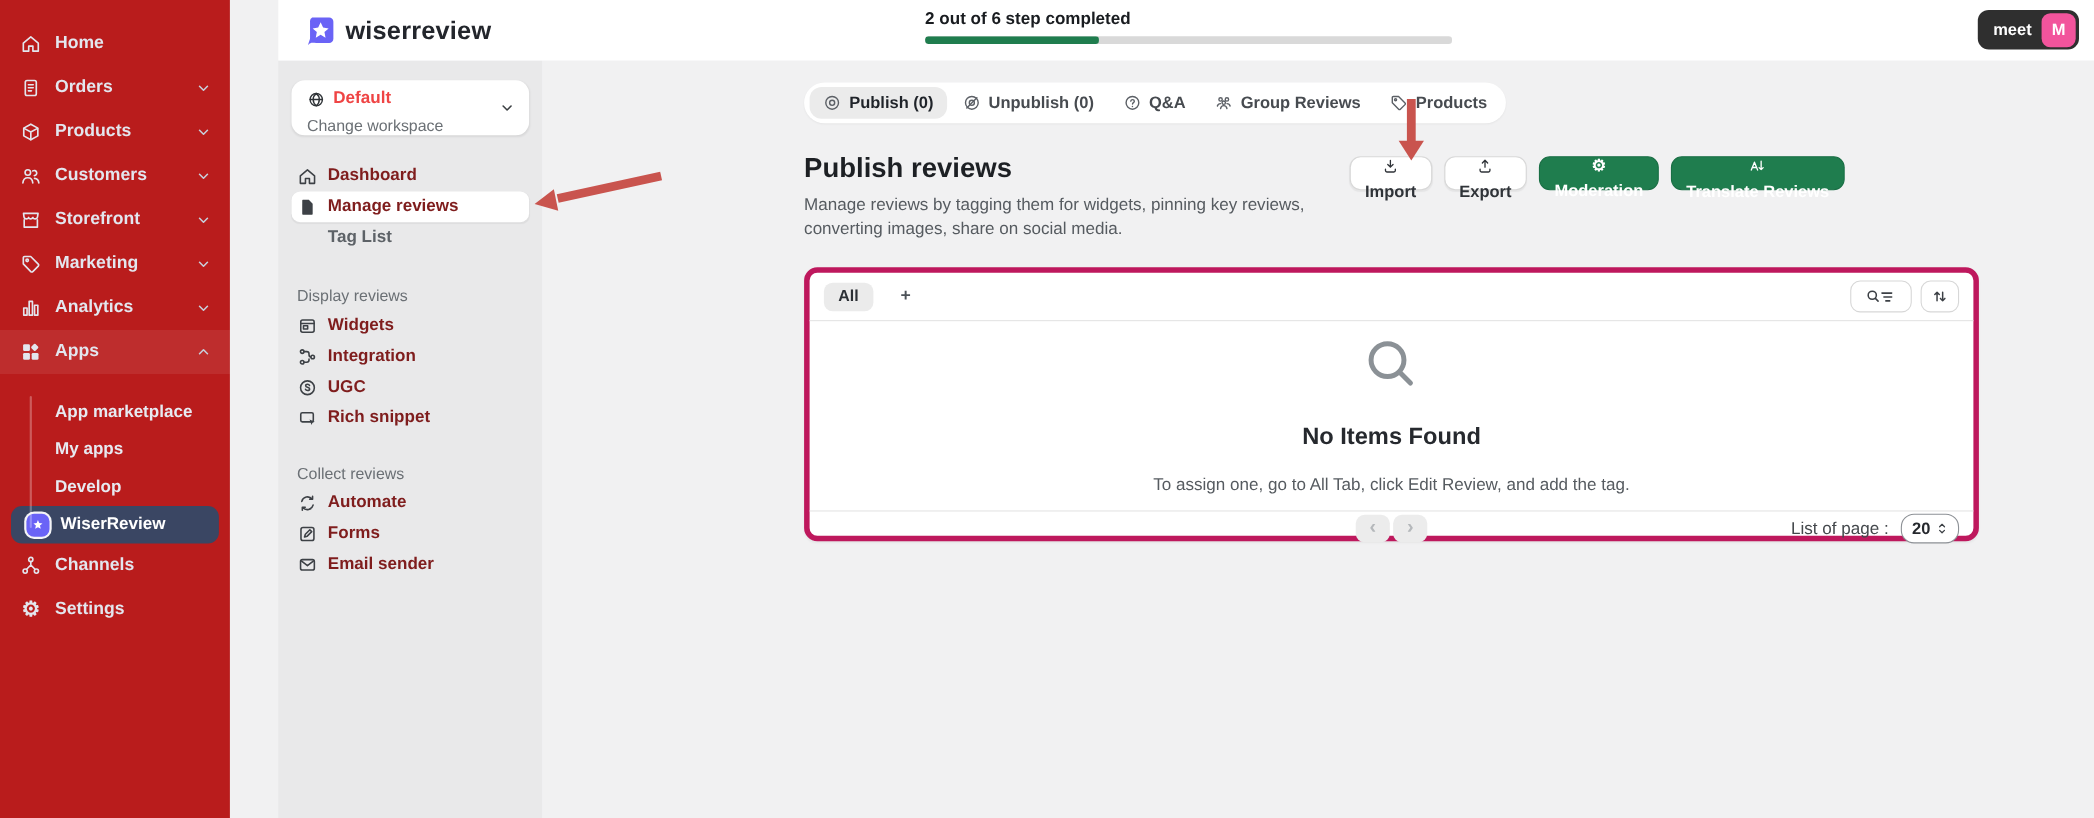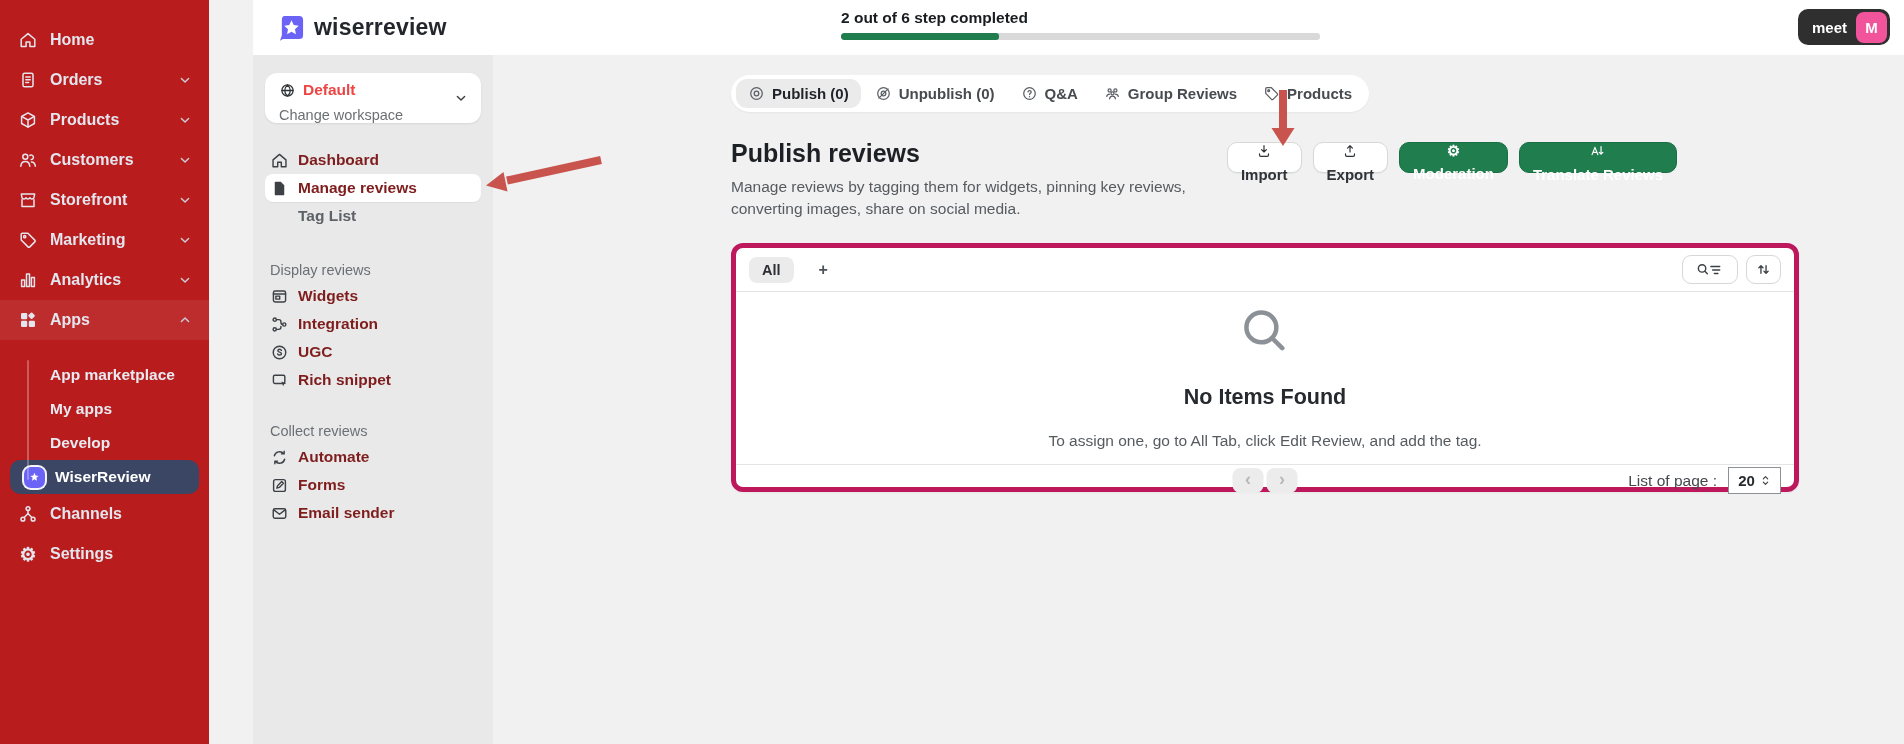--- a/index.html
+++ b/index.html
@@ -98,21 +98,21 @@
   .empty-ic { margin-top:10px; width:58px; height:58px; color:#8b9196; }
   .empty-ic svg { width:58px; height:58px; fill:none; stroke:currentColor; stroke-width:5; stroke-linecap:round; }
   .empty-title { margin-top:25px; font-size:21.5px; font-weight:700; color:#26292e; }
   .empty-hint { margin-top:22px; font-size:15.5px; color:#565b60; }
   .card-foot { height:32px; border-top:1px solid #e4e4e4; position:relative; display:flex; align-items:center; }
   .pager { position:absolute; left:50%; transform:translateX(-50%); display:flex; gap:3px; }
   .pg-btn { width:31px; height:25px; background:#ececec; border-radius:8px; display:flex; align-items:center;
     justify-content:center; color:#b5b8bb; font-size:18px; font-weight:700; cursor:default; padding-bottom:2px; }
   .foot-right { position:absolute; right:13px; display:flex; align-items:center; gap:11px; }
   .foot-label { font-size:15.5px; color:#44484c; }
-  .stepper { width:53px; height:27px; border:1.6px solid #8d9196; border-radius:0; background:#fff;
+  .stepper { width:53px; height:27px; border:1.6px solid #8d9196; border-radius:12px; background:#fff;
     display:flex; align-items:center; justify-content:center; gap:5px; cursor:pointer; }
   .stepper-val { font-size:15px; font-weight:600; color:#26292e; }
   .stepper svg { width:11px; height:15px; fill:none; stroke:#3c4045; stroke-width:1.7; stroke-linecap:round; stroke-linejoin:round; }
 
   
   .anno { position:absolute; left:0; top:0; width:1904px; height:744px; pointer-events:none; z-index:40; }
 </style>
 </head>
 <body>
 

